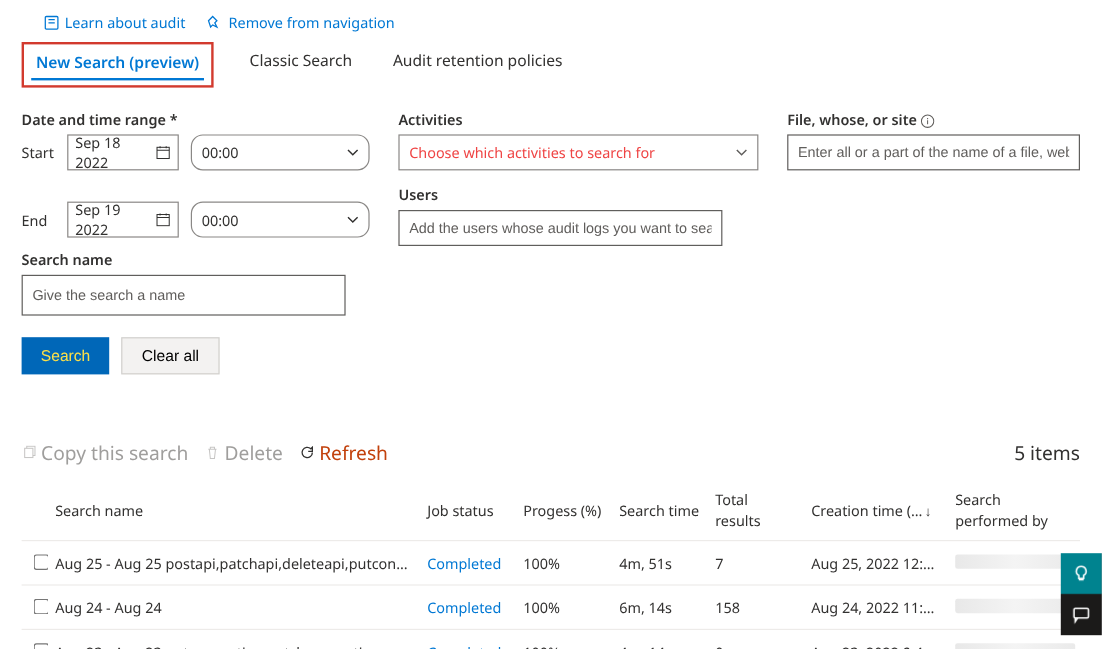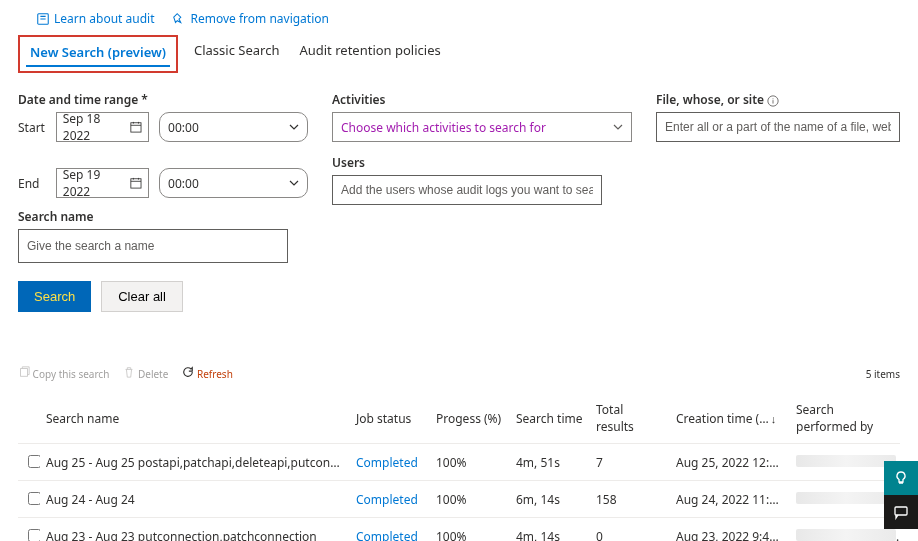--- a/index.html
+++ b/index.html
@@ -12,21 +12,21 @@
     width: 918px;
     padding: 10px 18px;
   }
   .header-row { display: flex; align-items: center; margin-bottom: 8px; }
   .page-title { font-size: 22px; font-weight: 700; flex: 1; }
   .header-link {
     color: #0078d4; font-size: 12px; margin-left: 18px; cursor: pointer;
     display: inline-flex; align-items: center; gap: 4px;
   }
   .header-link svg { width:14px; height:14px; }
-  .tabs { display: flex; gap: 12px; margin-bottom: 18px; }
+  .tabs { display: flex; gap: 26px; margin-bottom: 18px; }
   .tab { padding: 6px 4px 10px 4px; cursor: pointer; color: #323130; font-size: 13px; }
   .tab.active {
     color: #0078d4; font-weight: 600;
     border: 2px solid #d23a2e; border-bottom: 2px solid #d23a2e;
     border-radius: 0;
     position: relative;
     padding:6px 10px 10px 10px;
   }
   .tab.active::after{
     content:""; position:absolute; left:6px; right:6px; bottom:4px; height:2px;
@@ -42,42 +42,42 @@
   .row-label { width:28px; font-size:12px; color:#323130; }
   .datebox {
     display:flex; align-items:center; justify-content:space-between;
     width: 94px; height: 30px; border:1px solid #8a8886; padding: 0 6px; font-size:12px;
   }
   .timebox, .dropdown, .textbox {
     display:flex; align-items:center; justify-content:space-between;
     height:30px; border:1px solid #8a8886; padding:0 8px; font-size:12px; background:#fff;
   }
   .timebox { width:150px;border-radius:10px; }
-  .dropdown{ width:300px; color:#a21caf; }
+  .dropdown{ width:300px; color:#ef4444; }
   .textbox { width:100%; border:1px solid #605e5c; outline:none; }
   .textbox::placeholder{ color:#605e5c; }
   .search-name-input{
     width:270px; height:30px; border:1px solid #605e5c; padding:16px 8px; font-size:12px;
   }
   .search-name-input::placeholder{ color:#605e5c; }
   .chev { width:10px;height:10px; }
   .cal  { width:12px;height:12px; }
   .info-icon{ width:12px;height:12px; vertical-align:middle; stroke:#605e5c; }
 
   .buttons { margin-top:18px; display:flex; gap:10px; }
   .btn-primary{
     background:#0067b8; color:#fde047; border:none; padding:7px 16px; font-size:13px; cursor:pointer;
   }
   .btn-default{
     background:#f3f2f1; border:1px solid #d2d0ce; padding:7px 16px; font-size:13px; cursor:pointer;
   }
 
   .section-gap{ height:54px; }
 
-  .toolbar { display:flex; align-items:flex-end; margin-bottom:12px; color:#605e5c; font-size:10px; gap:14px;}
+  .toolbar { display:flex; align-items:flex-end; margin-bottom:12px; color:#605e5c; font-size:16px; gap:14px;}
   .toolbar .disabled{ opacity:0.6; cursor:default; }
   .toolbar .enabled { color:#c2410c; cursor:pointer; }
   .spacer{flex:1;}
   .count { color:#323130; }
 
   table.results{ width:100%; border-collapse:collapse; table-layout:fixed; }
   table.results th{
     text-align:left; font-size:12px; font-weight:400; color:#323130;
     padding:8px 6px; border-bottom:1px solid #edebe9;
   }

